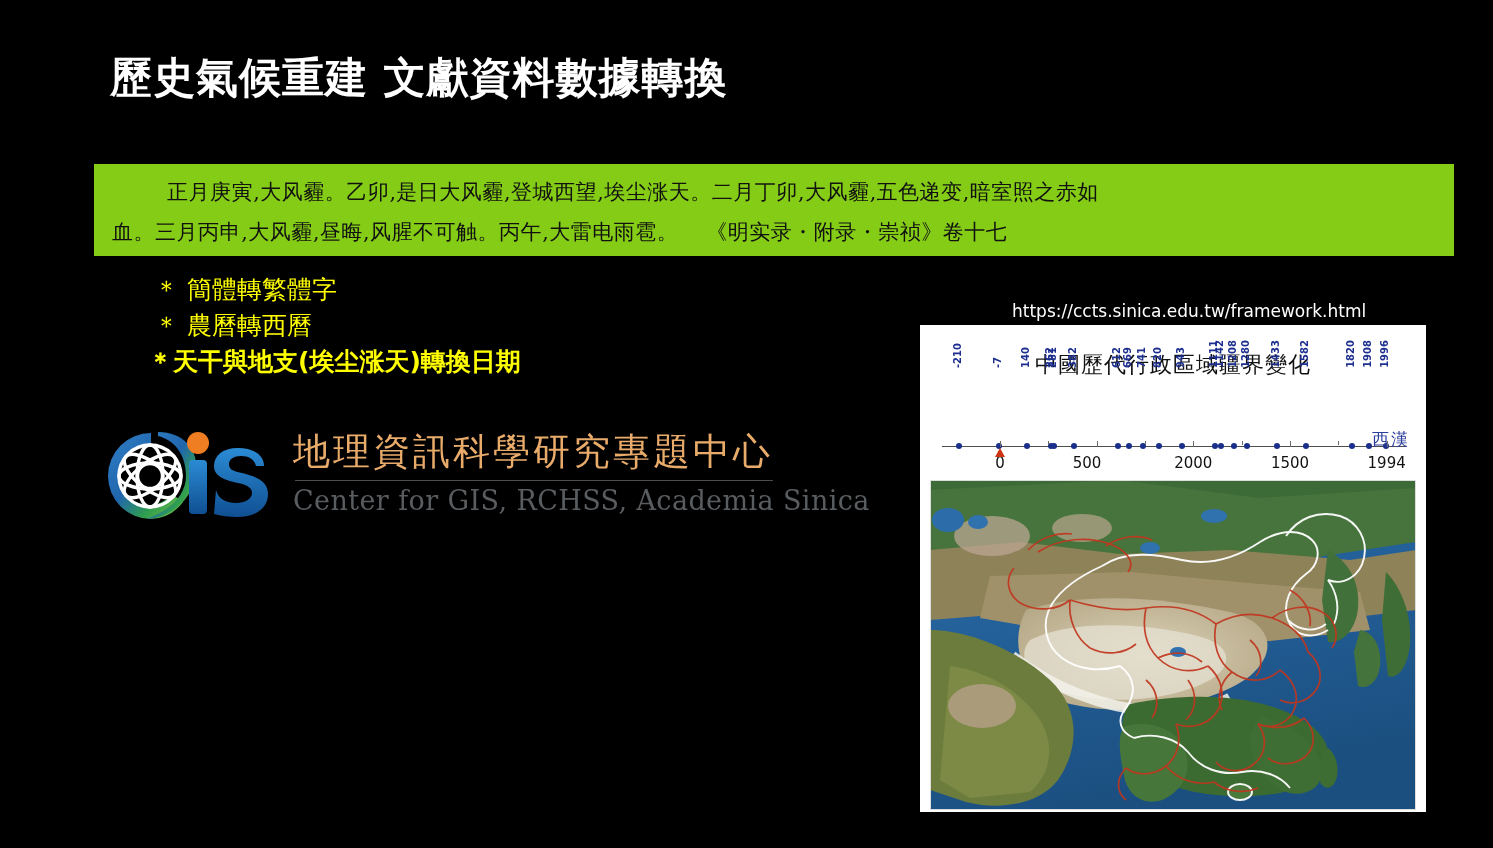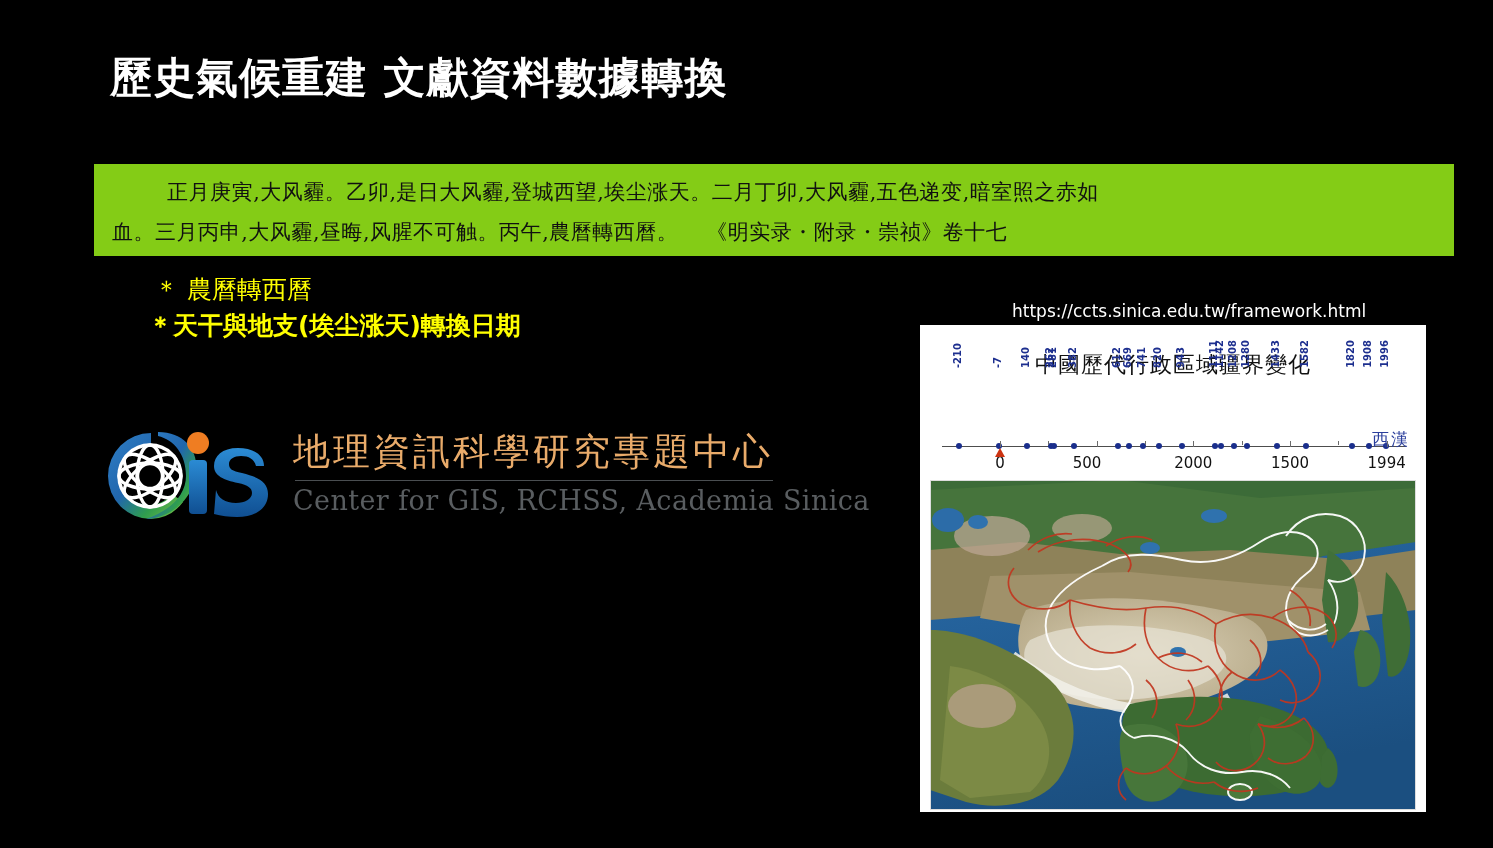--- a/index.html
+++ b/index.html
@@ -238,25 +238,26 @@
   #map-image svg { display: block; }
 </style>
 </head>
 <body>
 
 <div id="slide-title">歷史氣候重建  文獻資料數據轉換</div>
 
 <div id="quote-box">
   <div class="quote-line line1">正月庚寅‚大风霾。乙卯‚是日大风霾‚登城西望‚埃尘涨天。二月丁卯‚大风霾‚五色递变‚暗室照之赤如</div>
   <div class="quote-line line2">
-    <span>血。三月丙申‚大风霾‚昼晦‚风腥不可触。丙午‚農曆轉西曆。</span><span class="quote-source">《明实录・附录・崇祯》卷十七</span>
+    <span>血。三月丙申‚大风霾‚昼晦‚风腥不可触。丙午‚大雷电雨雹。</span><span class="quote-source">《明实录・附录・崇祯》卷十七</span>
   </div>
 </div>
 
 <div id="bullet-list">
+  <div class="bullet-row b1">＊ 簡體轉繁體字</div>
   <div class="bullet-row b2">＊ 農曆轉西曆</div>
   <div class="bullet-row b3">＊天干與地支(埃尘涨天)轉換日期</div>
 </div>
 
 <div id="logo-block">
   <div id="logo-mark">
     <svg width="200" height="104" viewBox="0 0 200 104">
       <defs>
         <linearGradient id="swooshGrad" x1="0" y1="0" x2="1" y2="1">
           <stop offset="0%" stop-color="#2f7fc6"></stop>

